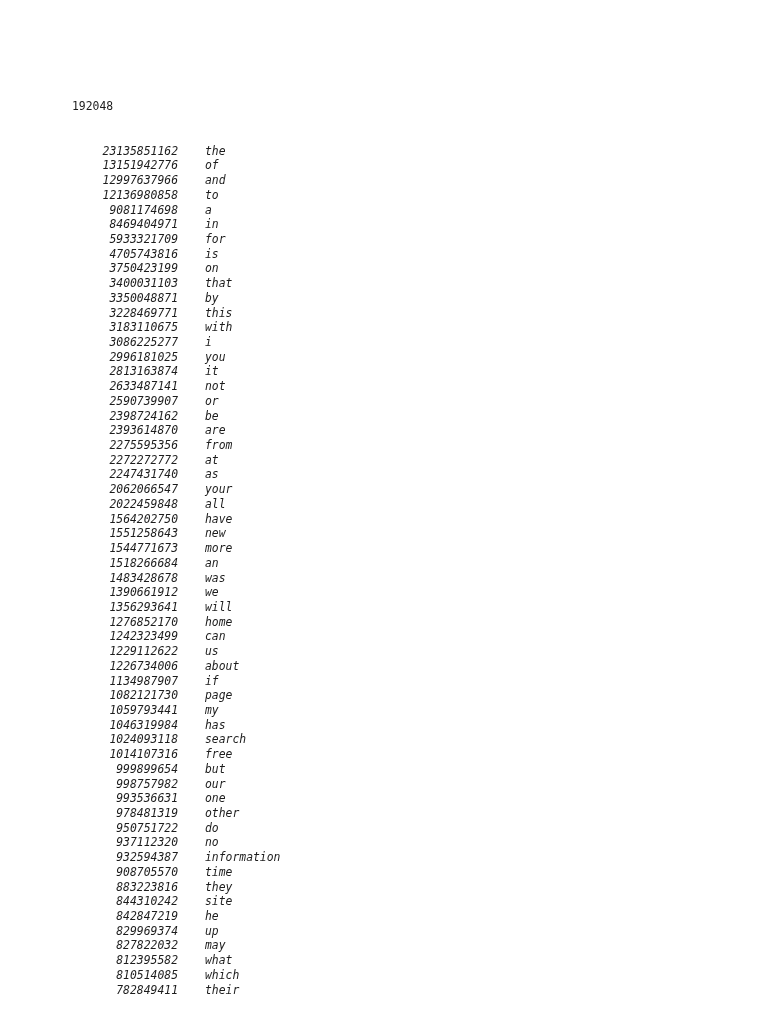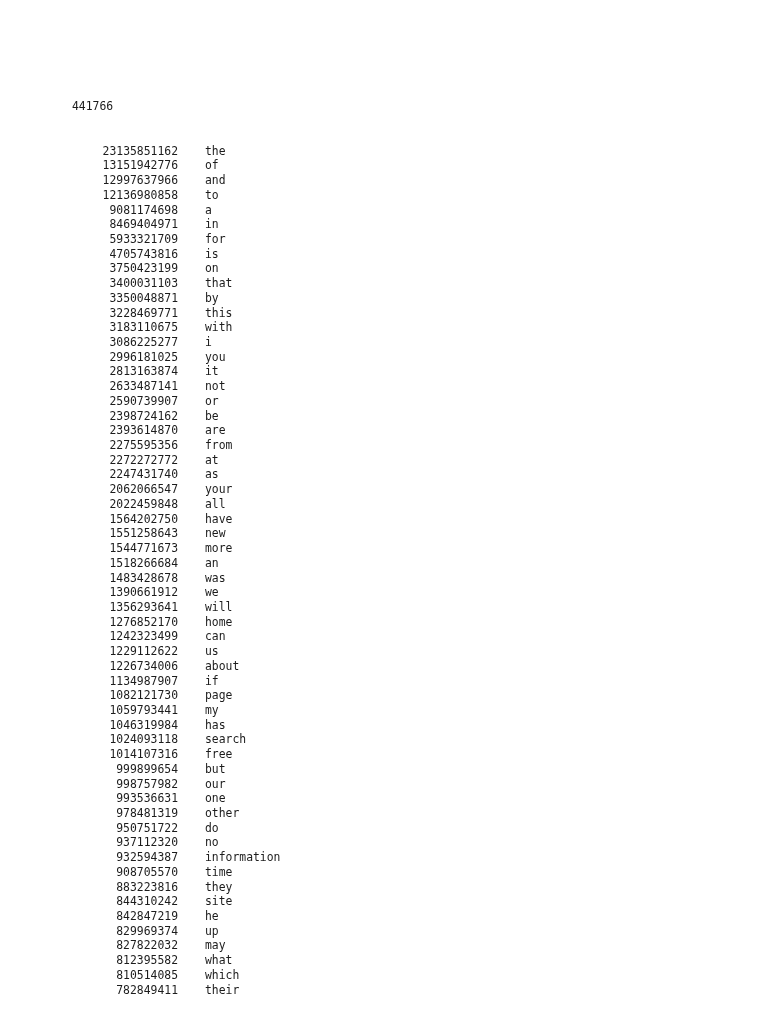--- a/index.html
+++ b/index.html
@@ -38,20 +38,21 @@
 
   .header-line {
     display: block;
     height: 14.73px;
     color: #1c1c1c;
   }
 
   .freq-row {
     display: block;
     height: 14.73px;
+    font-style: italic;
   }
 
   .freq-count {
     display: inline-block;
     width: 106px;
     text-align: right;
     color: #1c1c1c;
   }
 
   .freq-word {
@@ -59,16 +60,16 @@
     margin-left: 27px;
     text-align: left;
     color: #1c1c1c;
   }
 </style>
 </head>
 <body>
 
 <div class="page">
   <div class="text-body">
-    <span class="header-line">441766</span>
+    <span class="header-line">192048</span>
     <span id="rows-container"><span class="freq-row"><span class="freq-count">23135851162</span><span class="freq-word">the</span></span><span class="freq-row"><span class="freq-count">13151942776</span><span class="freq-word">of</span></span><span class="freq-row"><span class="freq-count">12997637966</span><span class="freq-word">and</span></span><span class="freq-row"><span class="freq-count">12136980858</span><span class="freq-word">to</span></span><span class="freq-row"><span class="freq-count">9081174698</span><span class="freq-word">a</span></span><span class="freq-row"><span class="freq-count">8469404971</span><span class="freq-word">in</span></span><span class="freq-row"><span class="freq-count">5933321709</span><span class="freq-word">for</span></span><span class="freq-row"><span class="freq-count">4705743816</span><span class="freq-word">is</span></span><span class="freq-row"><span class="freq-count">3750423199</span><span class="freq-word">on</span></span><span class="freq-row"><span class="freq-count">3400031103</span><span class="freq-word">that</span></span><span class="freq-row"><span class="freq-count">3350048871</span><span class="freq-word">by</span></span><span class="freq-row"><span class="freq-count">3228469771</span><span class="freq-word">this</span></span><span class="freq-row"><span class="freq-count">3183110675</span><span class="freq-word">with</span></span><span class="freq-row"><span class="freq-count">3086225277</span><span class="freq-word">i</span></span><span class="freq-row"><span class="freq-count">2996181025</span><span class="freq-word">you</span></span><span class="freq-row"><span class="freq-count">2813163874</span><span class="freq-word">it</span></span><span class="freq-row"><span class="freq-count">2633487141</span><span class="freq-word">not</span></span><span class="freq-row"><span class="freq-count">2590739907</span><span class="freq-word">or</span></span><span class="freq-row"><span class="freq-count">2398724162</span><span class="freq-word">be</span></span><span class="freq-row"><span class="freq-count">2393614870</span><span class="freq-word">are</span></span><span class="freq-row"><span class="freq-count">2275595356</span><span class="freq-word">from</span></span><span class="freq-row"><span class="freq-count">2272272772</span><span class="freq-word">at</span></span><span class="freq-row"><span class="freq-count">2247431740</span><span class="freq-word">as</span></span><span class="freq-row"><span class="freq-count">2062066547</span><span class="freq-word">your</span></span><span class="freq-row"><span class="freq-count">2022459848</span><span class="freq-word">all</span></span><span class="freq-row"><span class="freq-count">1564202750</span><span class="freq-word">have</span></span><span class="freq-row"><span class="freq-count">1551258643</span><span class="freq-word">new</span></span><span class="freq-row"><span class="freq-count">1544771673</span><span class="freq-word">more</span></span><span class="freq-row"><span class="freq-count">1518266684</span><span class="freq-word">an</span></span><span class="freq-row"><span class="freq-count">1483428678</span><span class="freq-word">was</span></span><span class="freq-row"><span class="freq-count">1390661912</span><span class="freq-word">we</span></span><span class="freq-row"><span class="freq-count">1356293641</span><span class="freq-word">will</span></span><span class="freq-row"><span class="freq-count">1276852170</span><span class="freq-word">home</span></span><span class="freq-row"><span class="freq-count">1242323499</span><span class="freq-word">can</span></span><span class="freq-row"><span class="freq-count">1229112622</span><span class="freq-word">us</span></span><span class="freq-row"><span class="freq-count">1226734006</span><span class="freq-word">about</span></span><span class="freq-row"><span class="freq-count">1134987907</span><span class="freq-word">if</span></span><span class="freq-row"><span class="freq-count">1082121730</span><span class="freq-word">page</span></span><span class="freq-row"><span class="freq-count">1059793441</span><span class="freq-word">my</span></span><span class="freq-row"><span class="freq-count">1046319984</span><span class="freq-word">has</span></span><span class="freq-row"><span class="freq-count">1024093118</span><span class="freq-word">search</span></span><span class="freq-row"><span class="freq-count">1014107316</span><span class="freq-word">free</span></span><span class="freq-row"><span class="freq-count">999899654</span><span class="freq-word">but</span></span><span class="freq-row"><span class="freq-count">998757982</span><span class="freq-word">our</span></span><span class="freq-row"><span class="freq-count">993536631</span><span class="freq-word">one</span></span><span class="freq-row"><span class="freq-count">978481319</span><span class="freq-word">other</span></span><span class="freq-row"><span class="freq-count">950751722</span><span class="freq-word">do</span></span><span class="freq-row"><span class="freq-count">937112320</span><span class="freq-word">no</span></span><span class="freq-row"><span class="freq-count">932594387</span><span class="freq-word">information</span></span><span class="freq-row"><span class="freq-count">908705570</span><span class="freq-word">time</span></span><span class="freq-row"><span class="freq-count">883223816</span><span class="freq-word">they</span></span><span class="freq-row"><span class="freq-count">844310242</span><span class="freq-word">site</span></span><span class="freq-row"><span class="freq-count">842847219</span><span class="freq-word">he</span></span><span class="freq-row"><span class="freq-count">829969374</span><span class="freq-word">up</span></span><span class="freq-row"><span class="freq-count">827822032</span><span class="freq-word">may</span></span><span class="freq-row"><span class="freq-count">812395582</span><span class="freq-word">what</span></span><span class="freq-row"><span class="freq-count">810514085</span><span class="freq-word">which</span></span><span class="freq-row"><span class="freq-count">782849411</span><span class="freq-word">their</span></span></span>
   </div>
 </div>
 
 </body></html>

